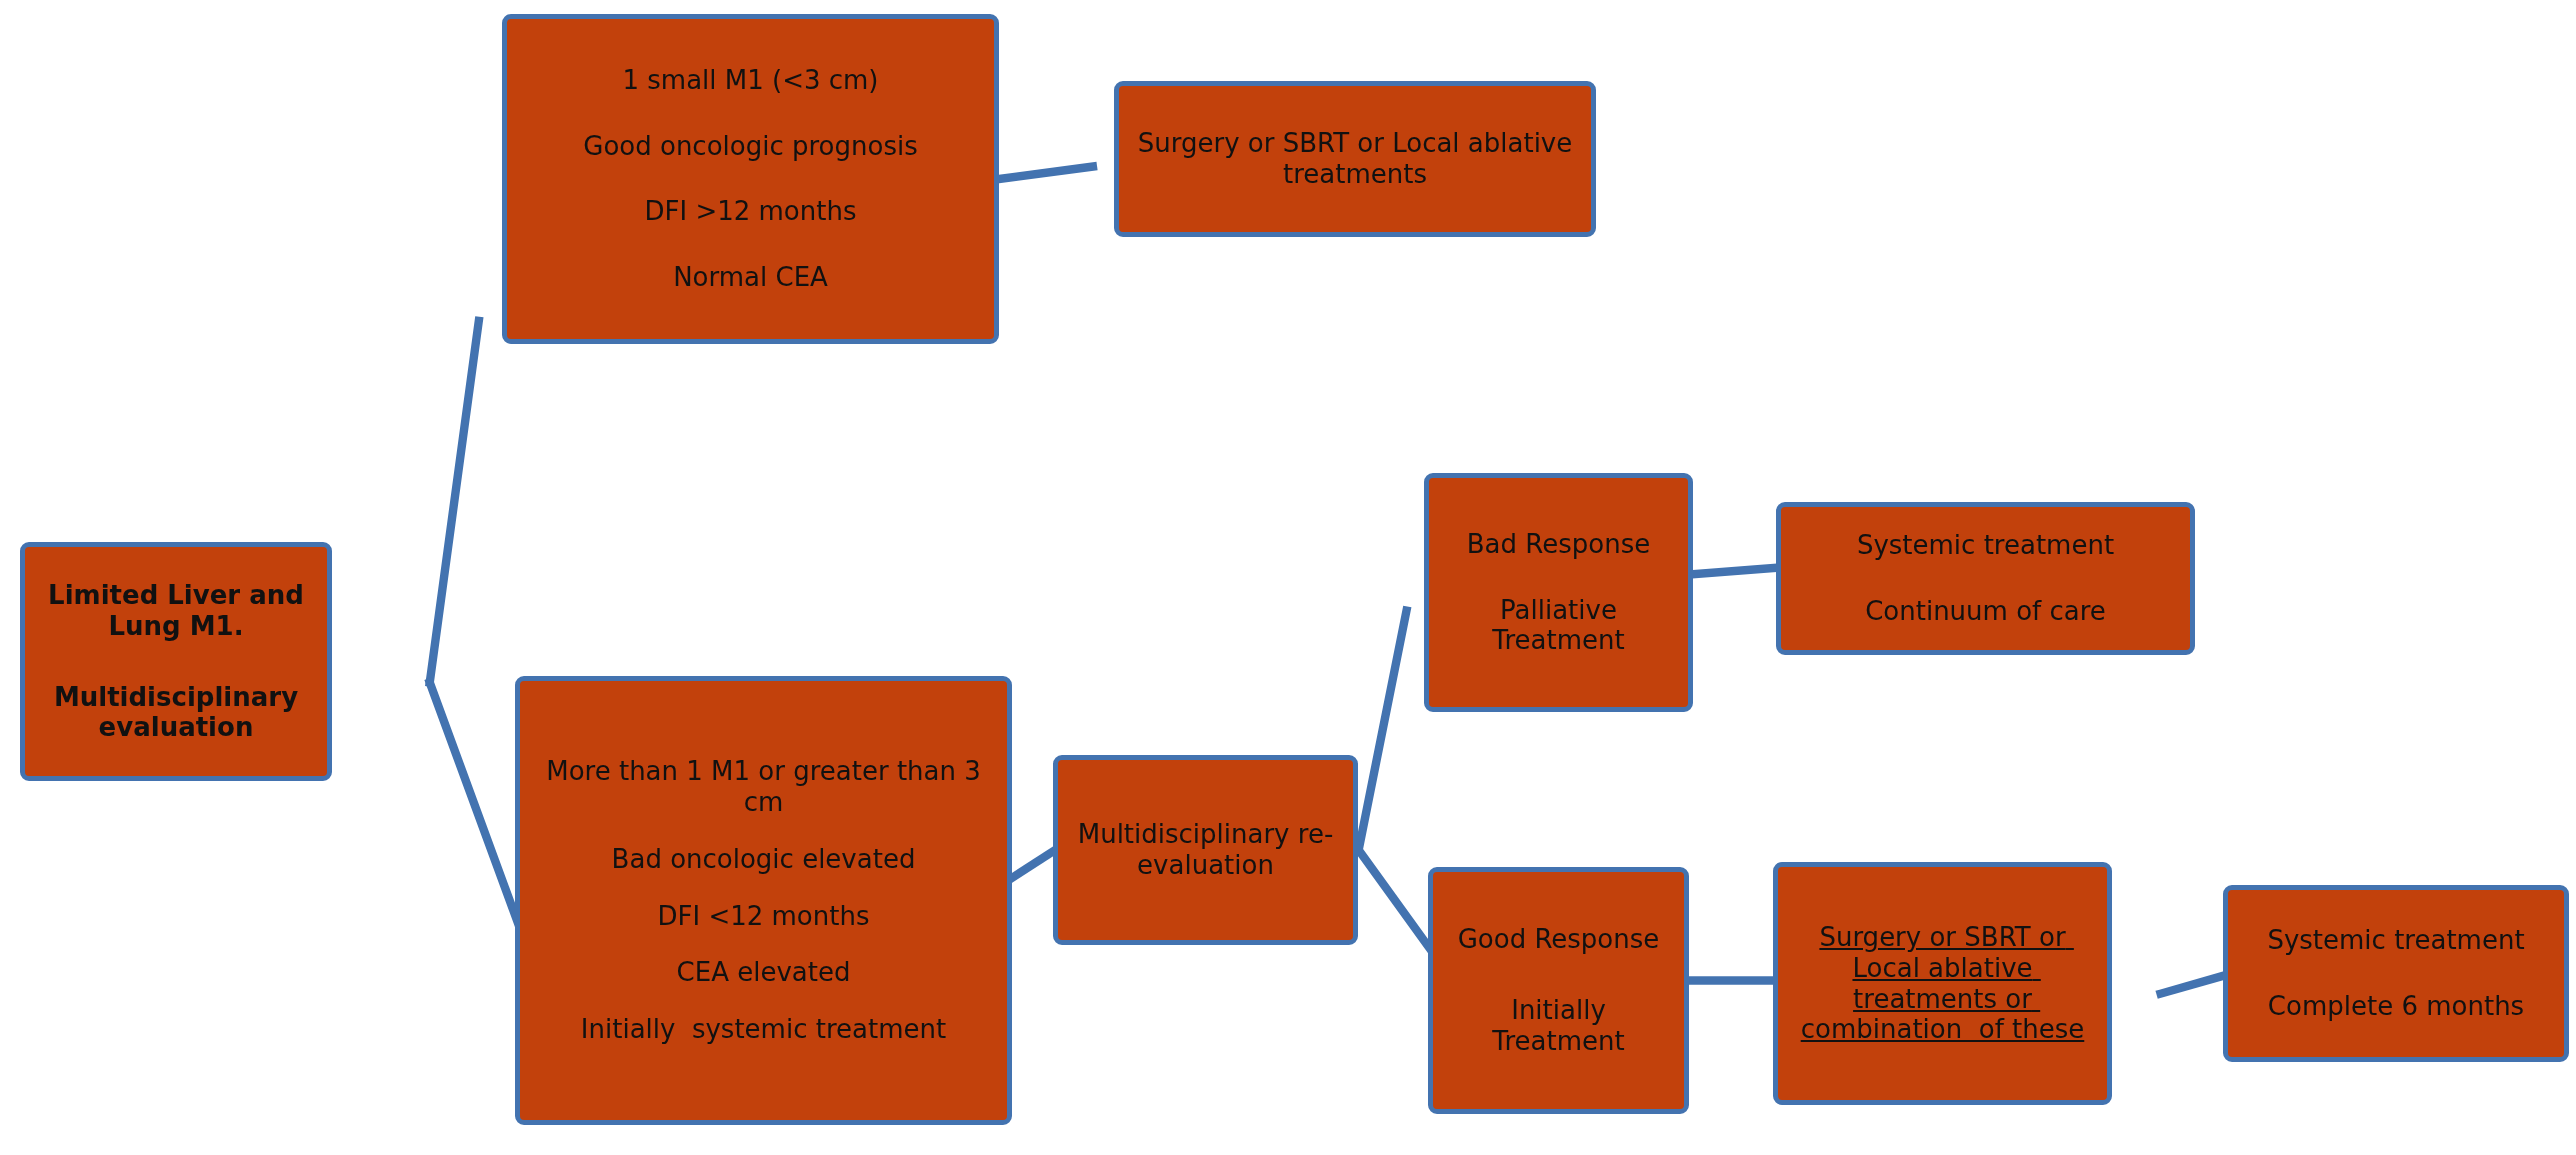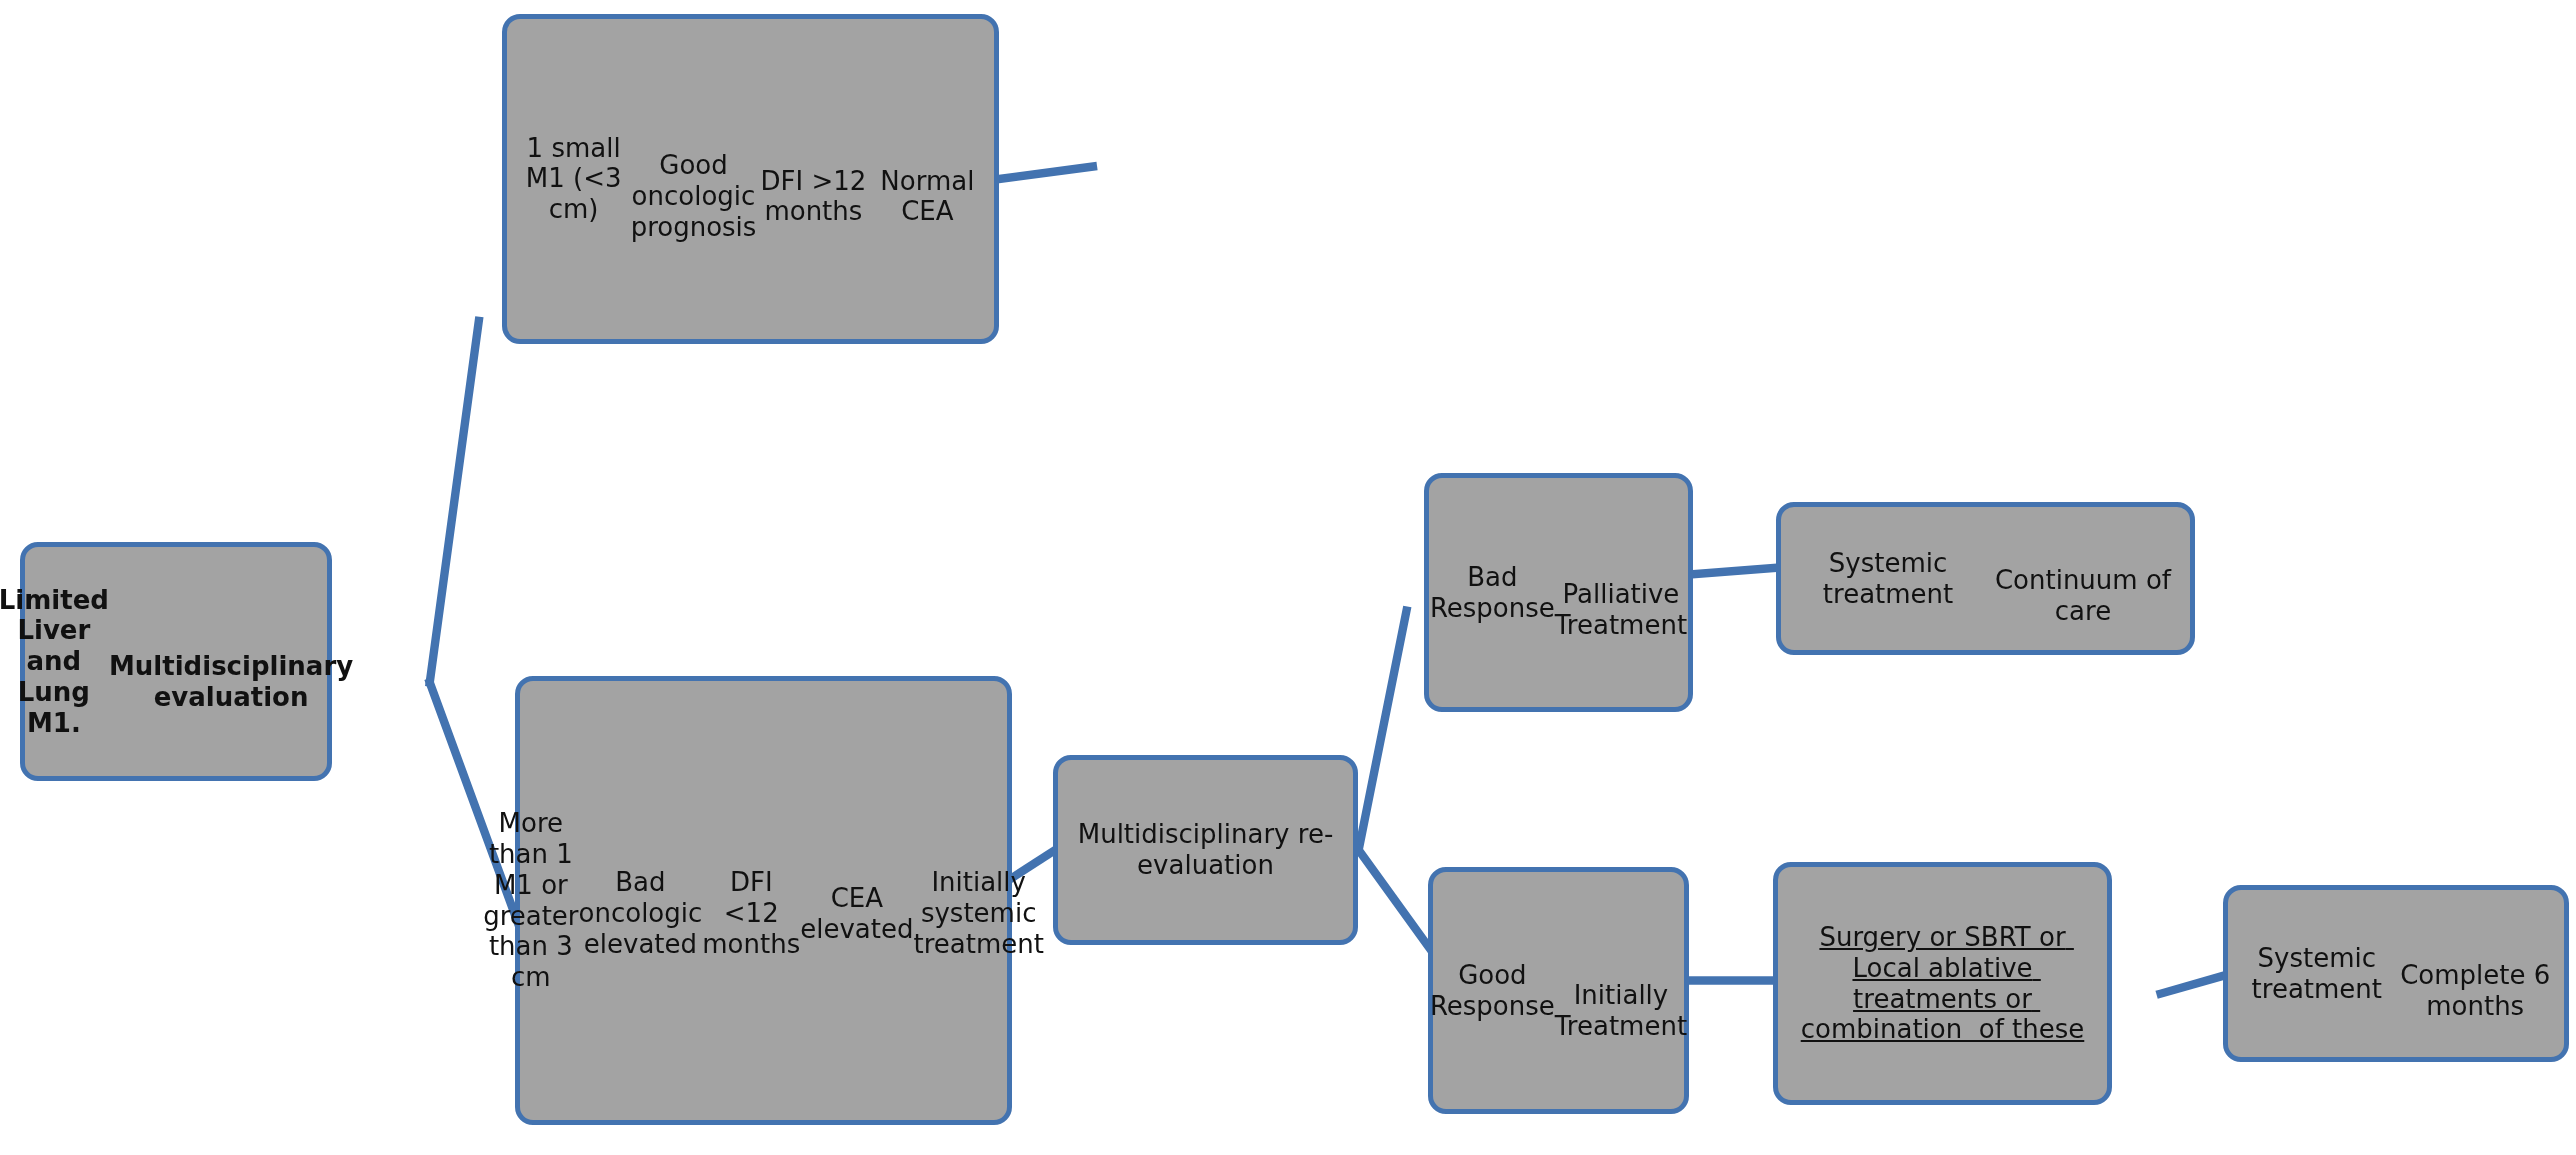--- a/index.html
+++ b/index.html
@@ -21,26 +21,26 @@
     position: absolute;
     left: 0;
     top: 0;
     width: 2576px;
     height: 1156px;
     z-index: 1;
   }
   .node {
     position: absolute;
     box-sizing: border-box;
-    background: #a3a3a3;
+    background: #c2410c;
     border: 5.4px solid #4373B0;
-    border-radius: 18px;
+    border-radius: 9px;
     z-index: 2;
     display: flex;
-    flex-direction: row;
+    flex-direction: column;
     align-items: center;
     justify-content: center;
     text-align: center;
     color: #111111;
     font-family: "DejaVu Sans", "Liberation Sans", sans-serif;
     font-size: 26px;
     line-height: 1.18;
     padding: 6px 9.6px;
   }
   .node .ln {
@@ -88,20 +88,23 @@
     <span class="ln">Multidisciplinary evaluation</span>
   </div>
 
   <div class="node gap-lg" style="left:502px; top:13.8px; width:497px; height:330px;">
     <span class="ln">1 small M1 (&lt;3 cm)</span>
     <span class="ln">Good oncologic prognosis</span>
     <span class="ln">DFI &gt;12 months</span>
     <span class="ln">Normal CEA</span>
   </div>
 
+  <div class="node" style="left:1114px; top:81px; width:482px; height:156px;">
+    <span class="ln">Surgery or SBRT or Local ablative treatments</span>
+  </div>
 
   <div class="node gap-md" style="left:515px; top:676px; width:497px; height:449px;">
     <span class="ln">More than 1 M1 or greater than 3 cm</span>
     <span class="ln">Bad oncologic elevated</span>
     <span class="ln">DFI &lt;12 months</span>
     <span class="ln">CEA elevated</span>
     <span class="ln">Initially  systemic treatment</span>
   </div>
 
   <div class="node gap-lg" style="left:1424px; top:473px; width:269px; height:239px;">

